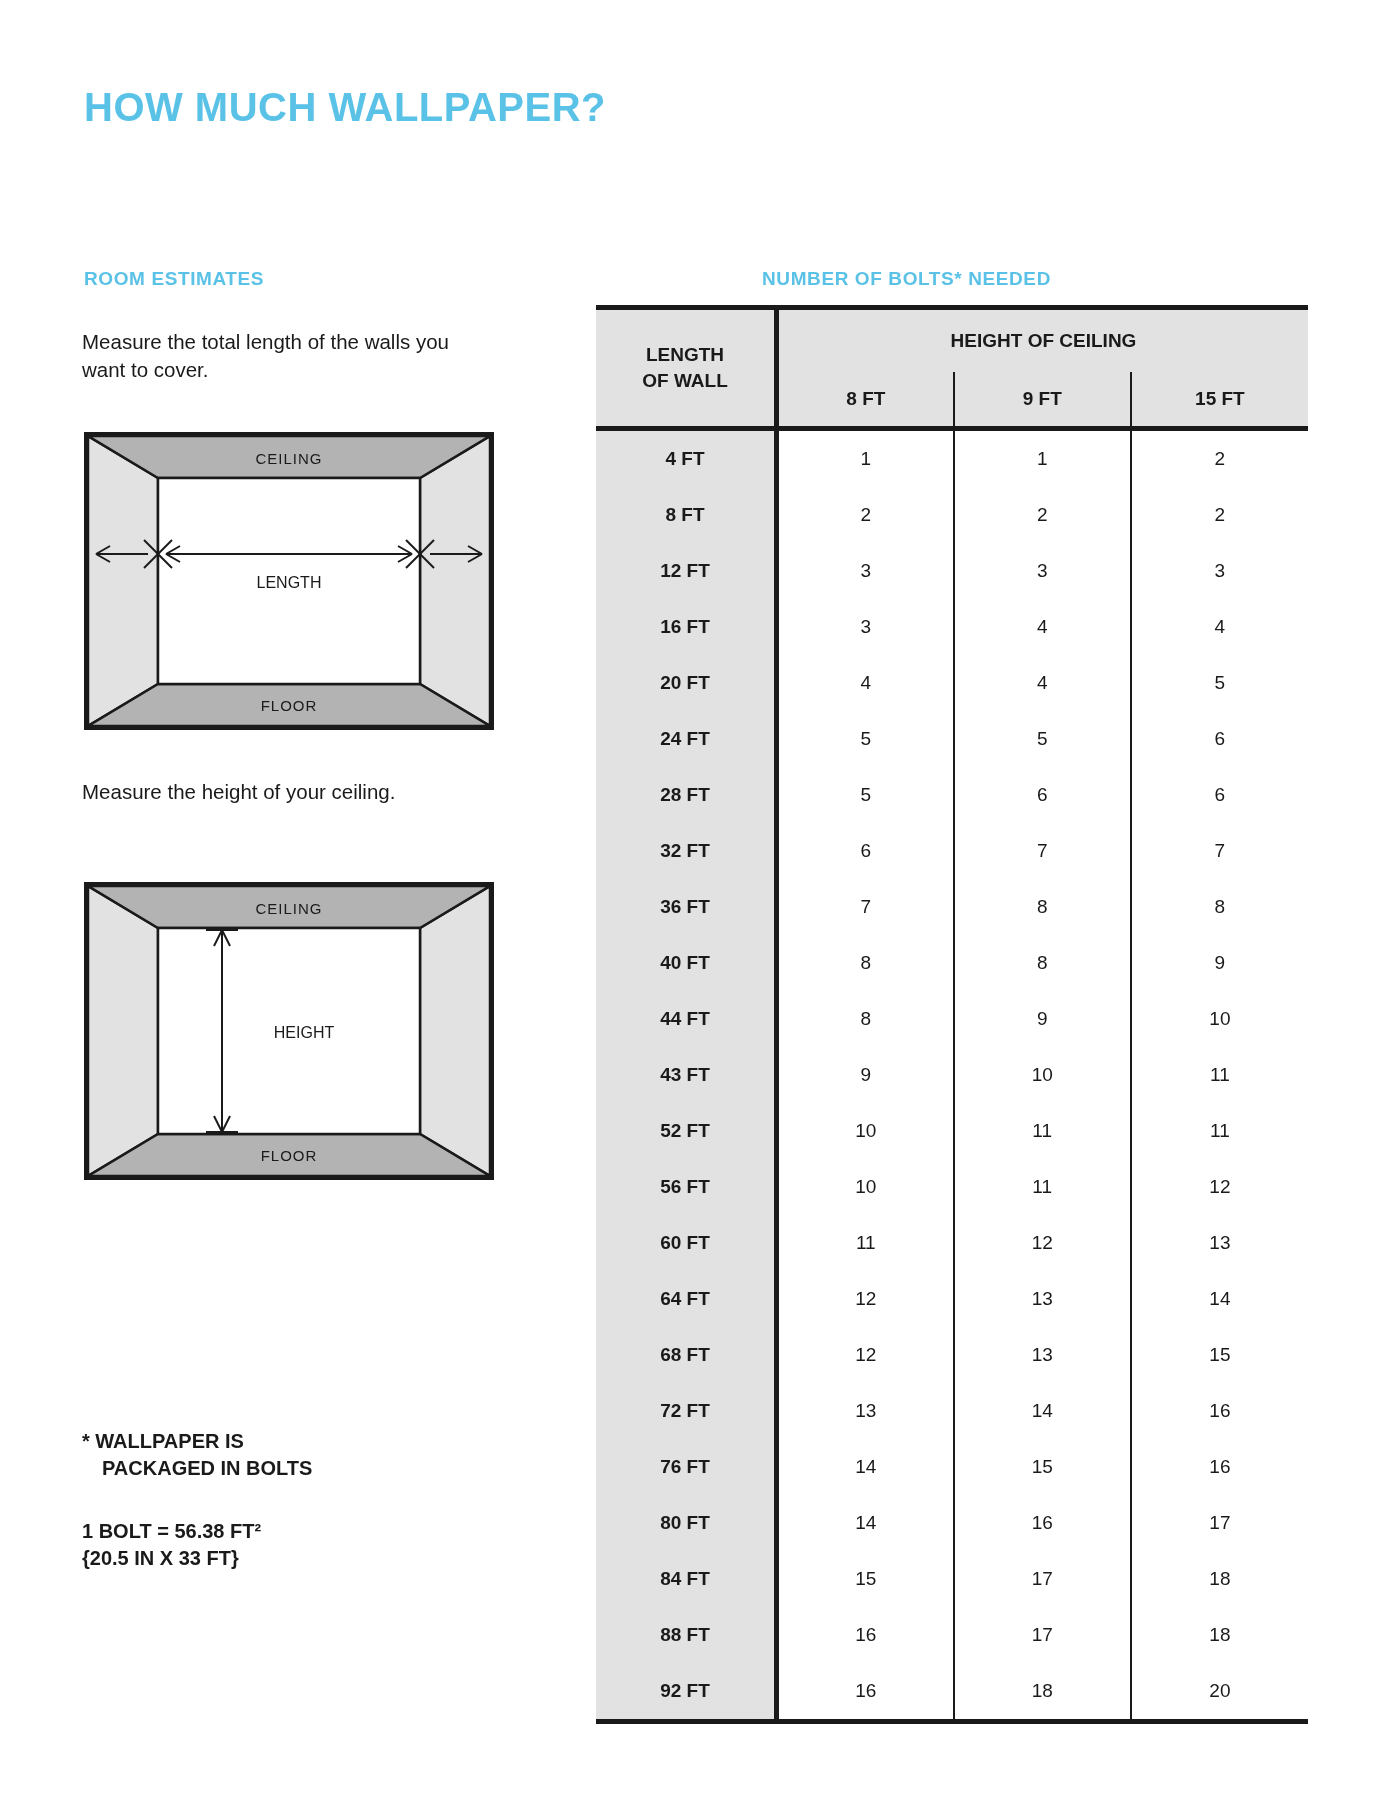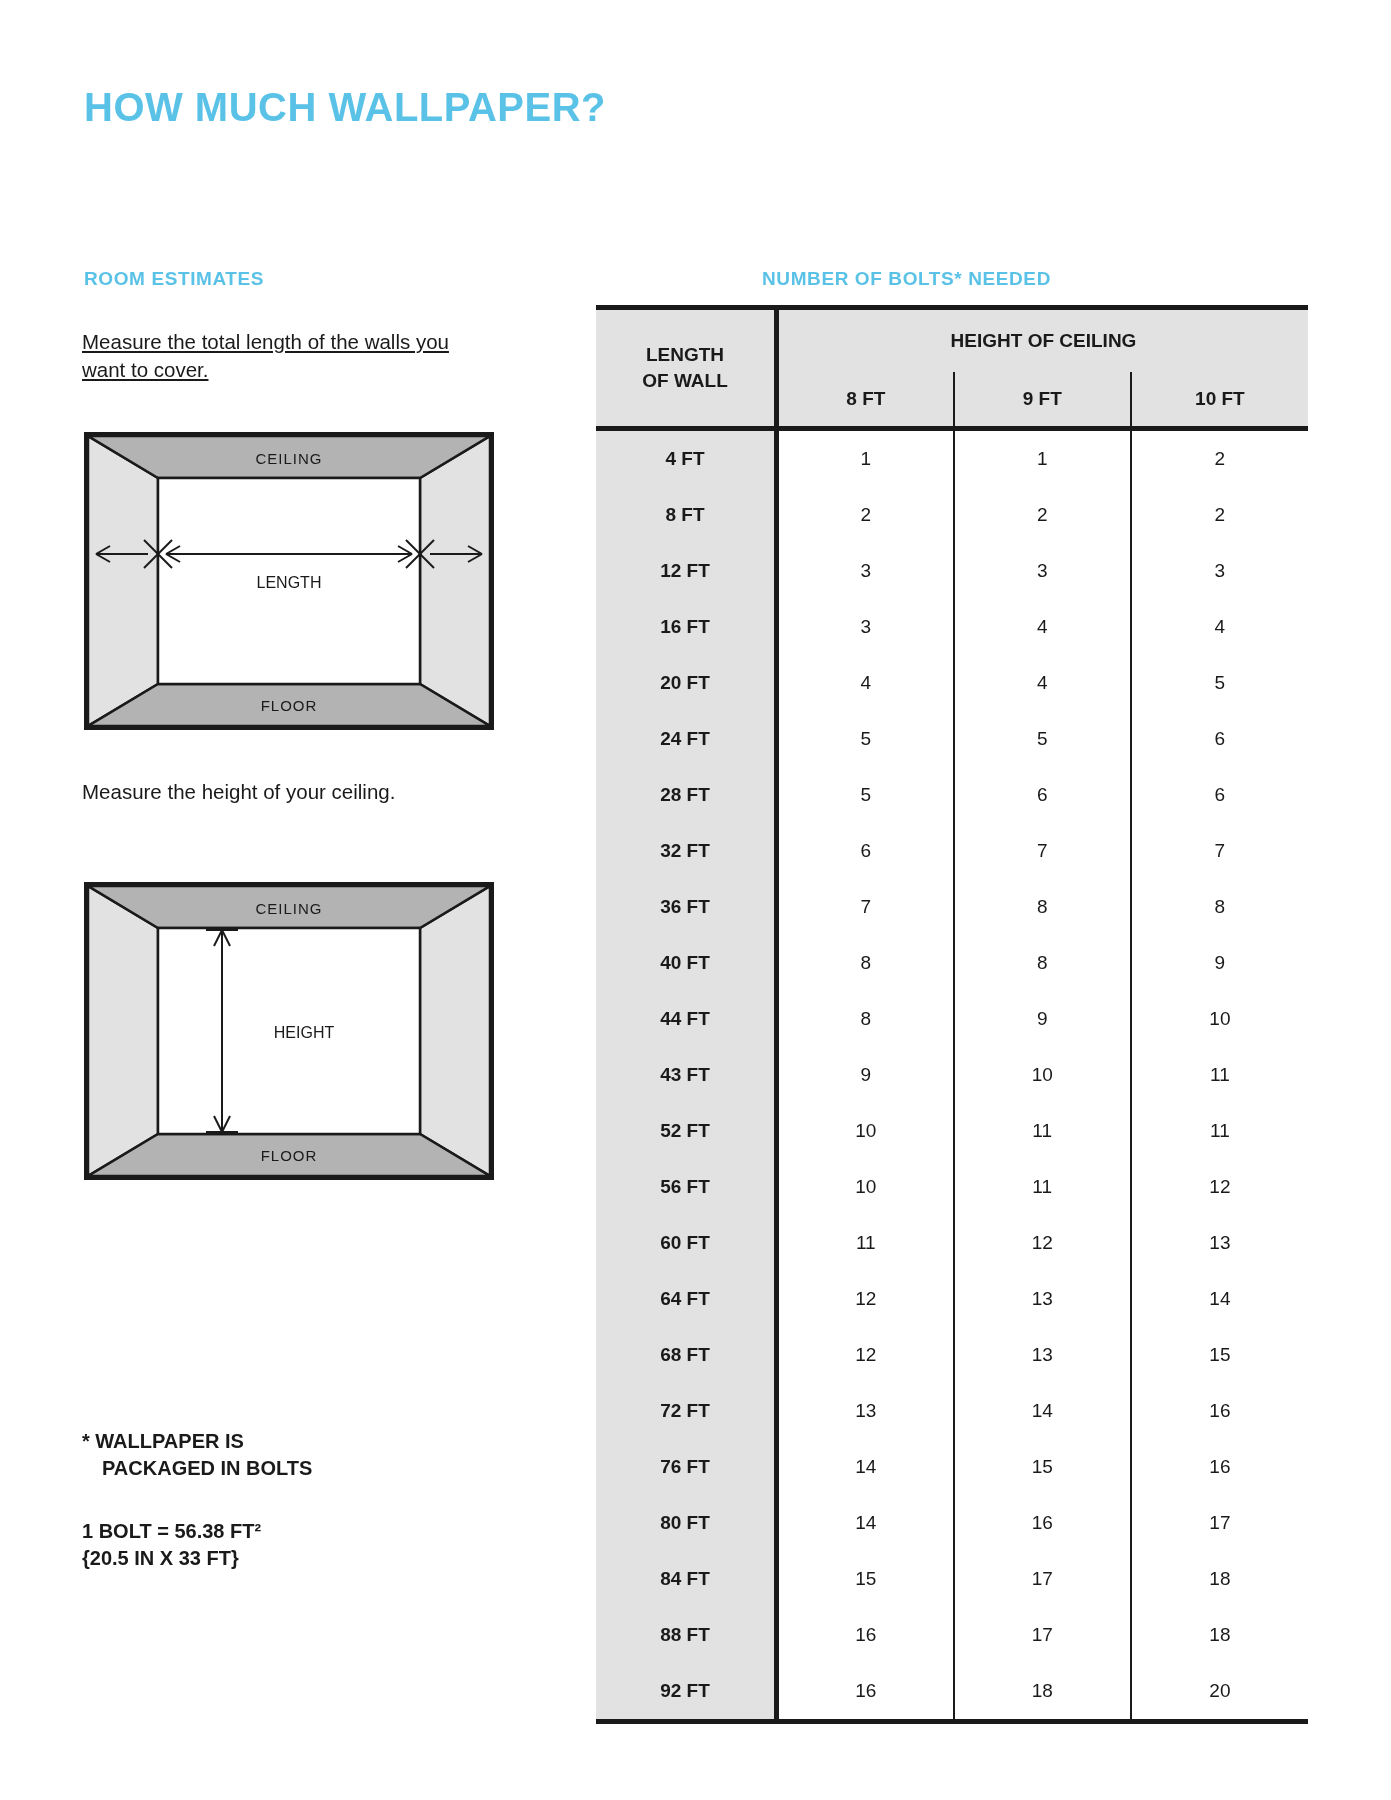--- a/index.html
+++ b/index.html
@@ -45,21 +45,21 @@
 
   
   .para {
     position: absolute;
     left: 82px;
     font-size: 20.5px;
     line-height: 28px;
     color: #1a1a1a;
     width: 380px;
   }
-  #para-1 { top: 328px; text-decoration: underline; }
+  #para-1 { top: 328px; }
   #para-2 { top: 778px; }
   #para-3 { top: 1232px; }
 
   .note-block {
     position: absolute;
     left: 82px;
     font-size: 20px;
     font-weight: bold;
     line-height: 27px;
     color: #1a1a1a;
@@ -248,21 +248,21 @@
         <tr>
           <th class="lenwall-head" rowspan="2">
             <span>LENGTH</span><br>
             <span>OF WALL</span>
           </th>
           <th class="ceil-head" colspan="3">HEIGHT OF CEILING</th>
         </tr>
         <tr>
           <th class="sub-head">8 FT</th>
           <th class="sub-head divider">9 FT</th>
-          <th class="sub-head divider">10 FT</th>
+          <th class="sub-head divider">15 FT</th>
         </tr>
       </thead>
       <tbody>
         <tr>
             <td class="lenwall">4 FT</td>
             <td class="val">1</td>
             <td class="val divider">1</td>
             <td class="val divider">2</td>
           </tr>
         <tr>

